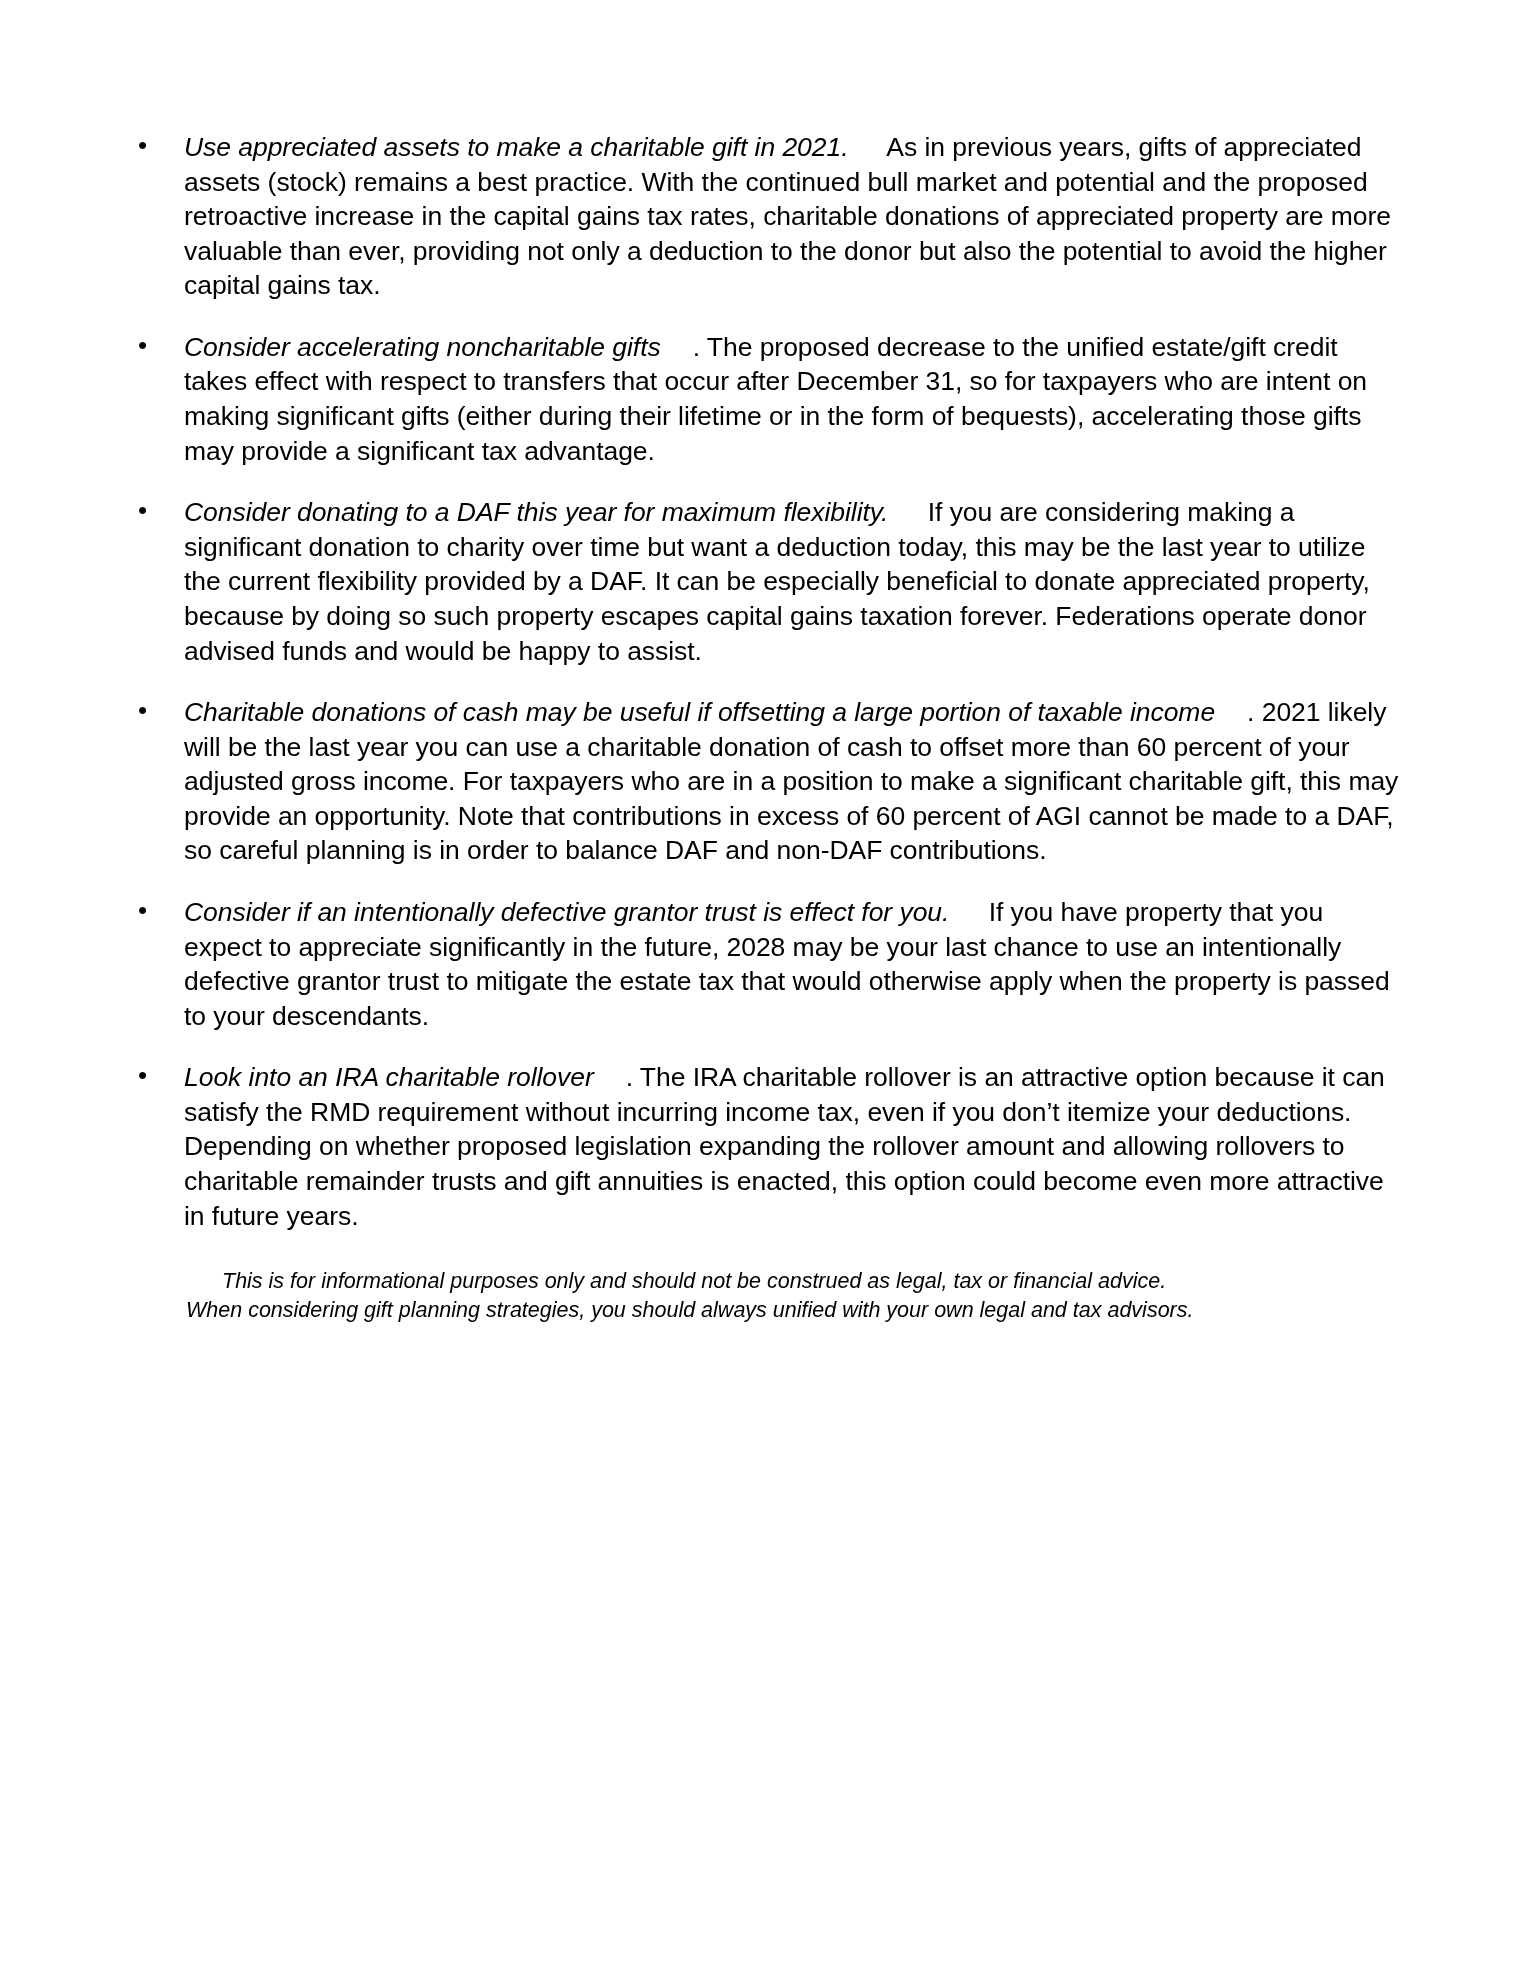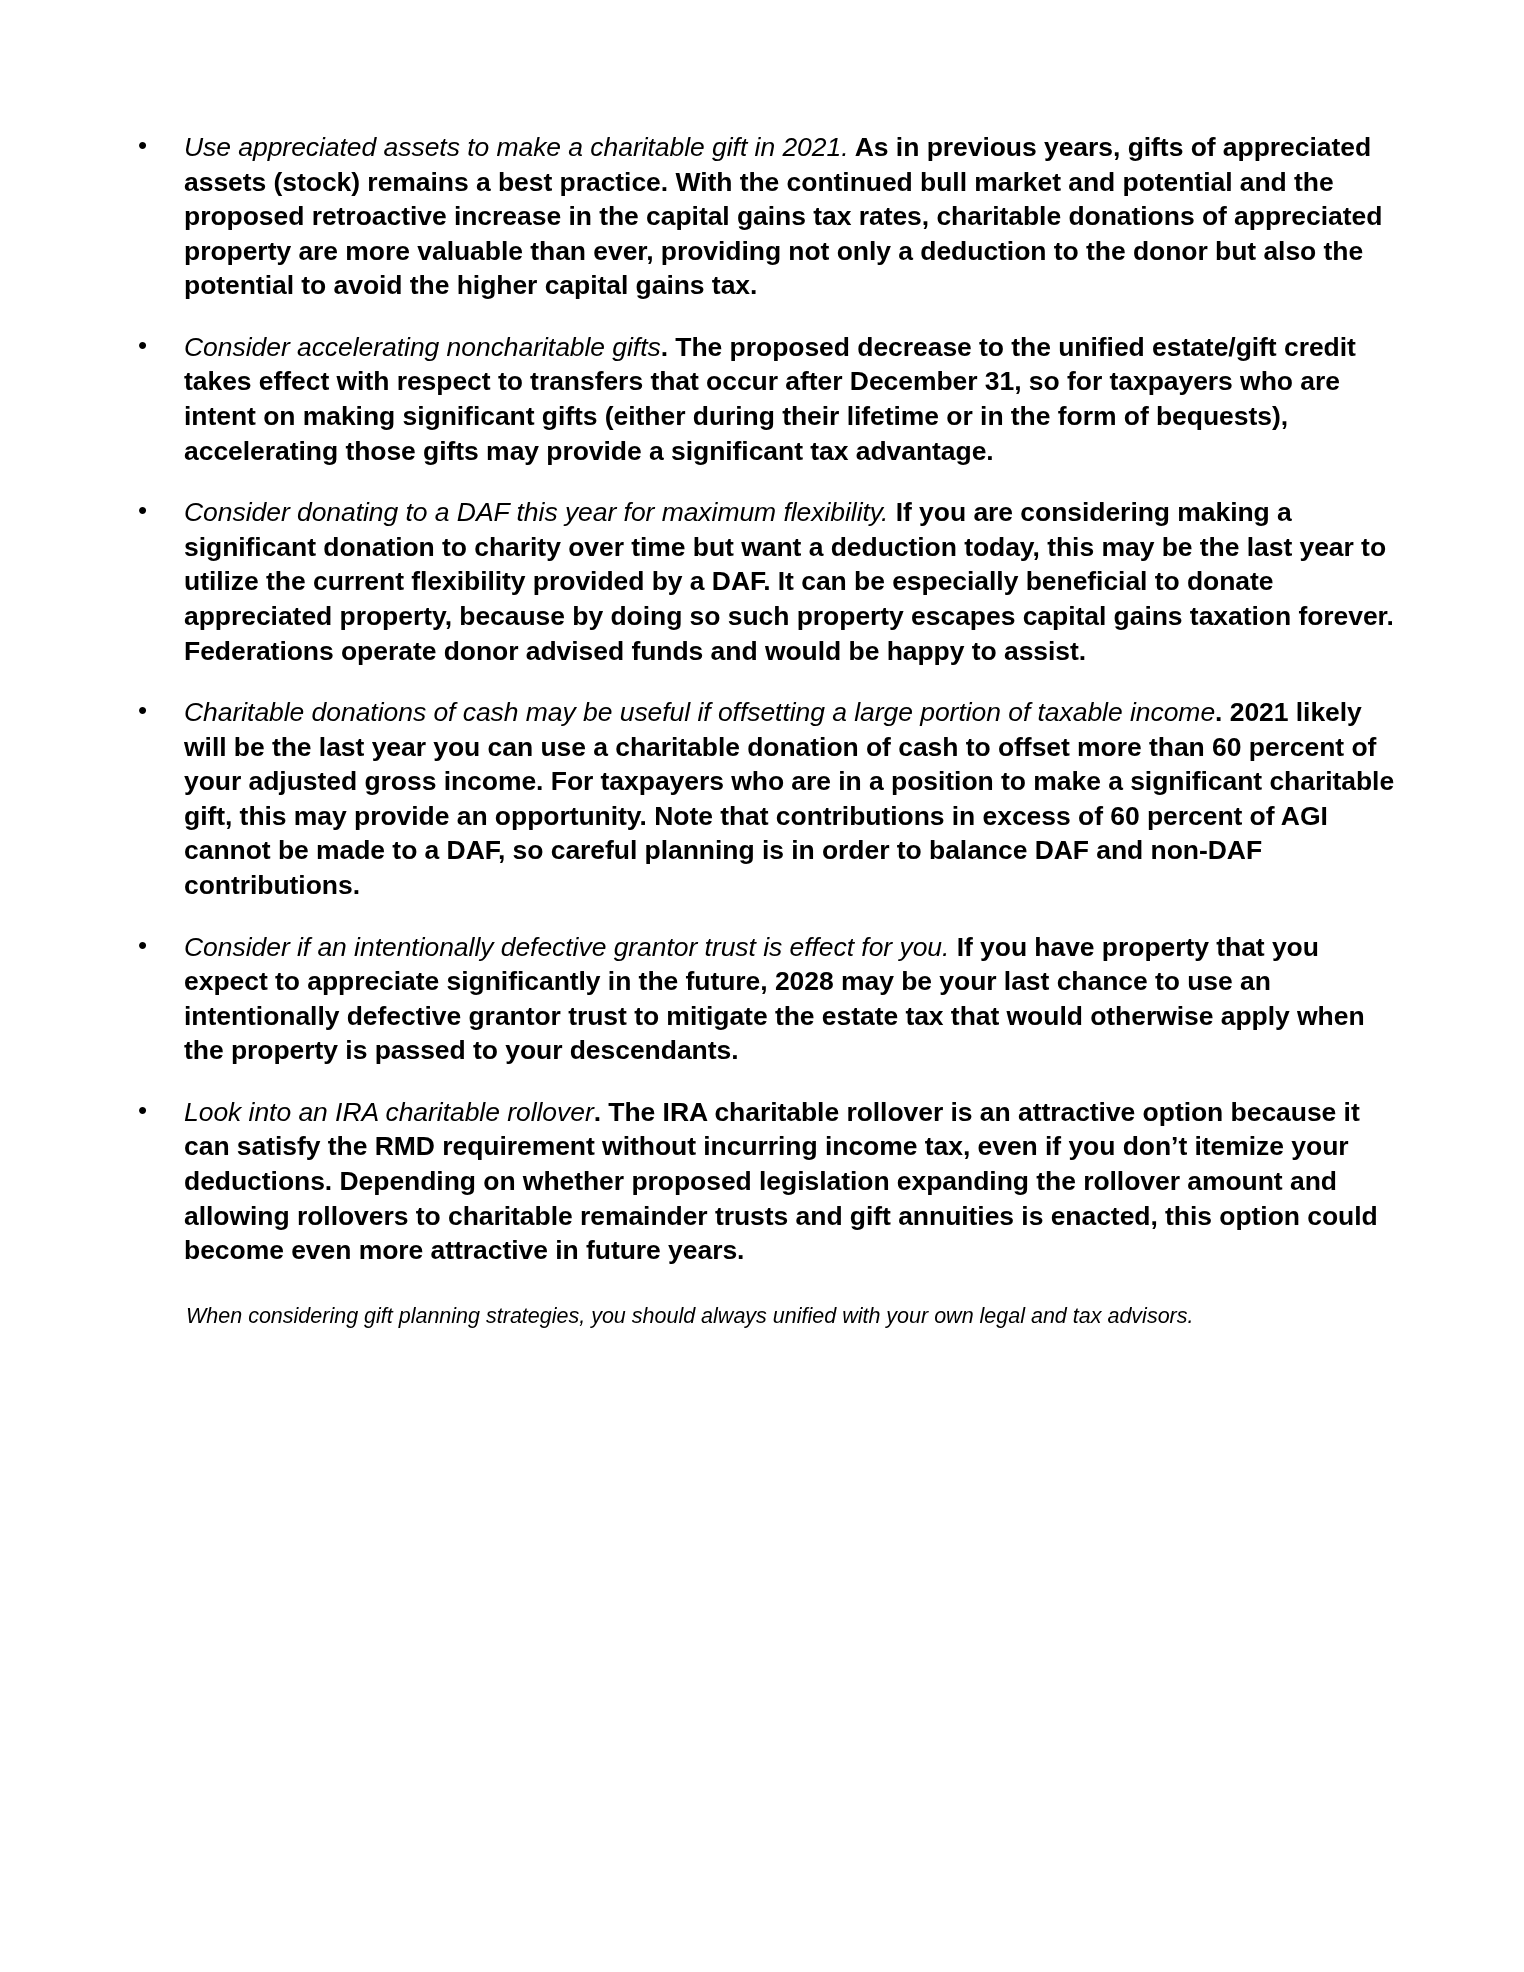--- a/index.html
+++ b/index.html
@@ -41,22 +41,23 @@
     left: 10px;
     top: -1px;
     font-size: 26px;
     line-height: 1.305;
   }
   .lead {
     font-weight: normal;
     font-style: italic;
   }
   .body-text {
-    font-weight: bold;
+    font-weight: normal;
     font-style: normal;
+    margin-left: 32px;
   }
   .disclaimer {
     margin-top: 34px;
     margin-left: 58px;
     margin-right: 60px;
     font-size: 21.5px;
     font-style: italic;
     line-height: 1.33;
     text-align: left;
   }
@@ -101,16 +102,17 @@
     </li>
 
     <li class="bullet-item">
       <span class="marker">•</span>
       <span class="lead">Look into an IRA charitable rollover</span><span class="body-text">.  The IRA charitable rollover is an attractive option because it can satisfy the RMD requirement without incurring income tax, even if you don’t itemize your deductions.  Depending on whether proposed legislation expanding the rollover amount and allowing rollovers to charitable remainder trusts and gift annuities is enacted, this option could become even more attractive in future years.</span>
     </li>
 
   </ul>
 
   <div class="disclaimer">
+    <span class="line1">This is for informational purposes only and should not be construed as legal, tax or financial advice.</span>
     <span class="line2">When considering gift planning strategies, you should always unified with your own legal and tax advisors.</span>
   </div>
 
 </div>
 
 </body></html>

